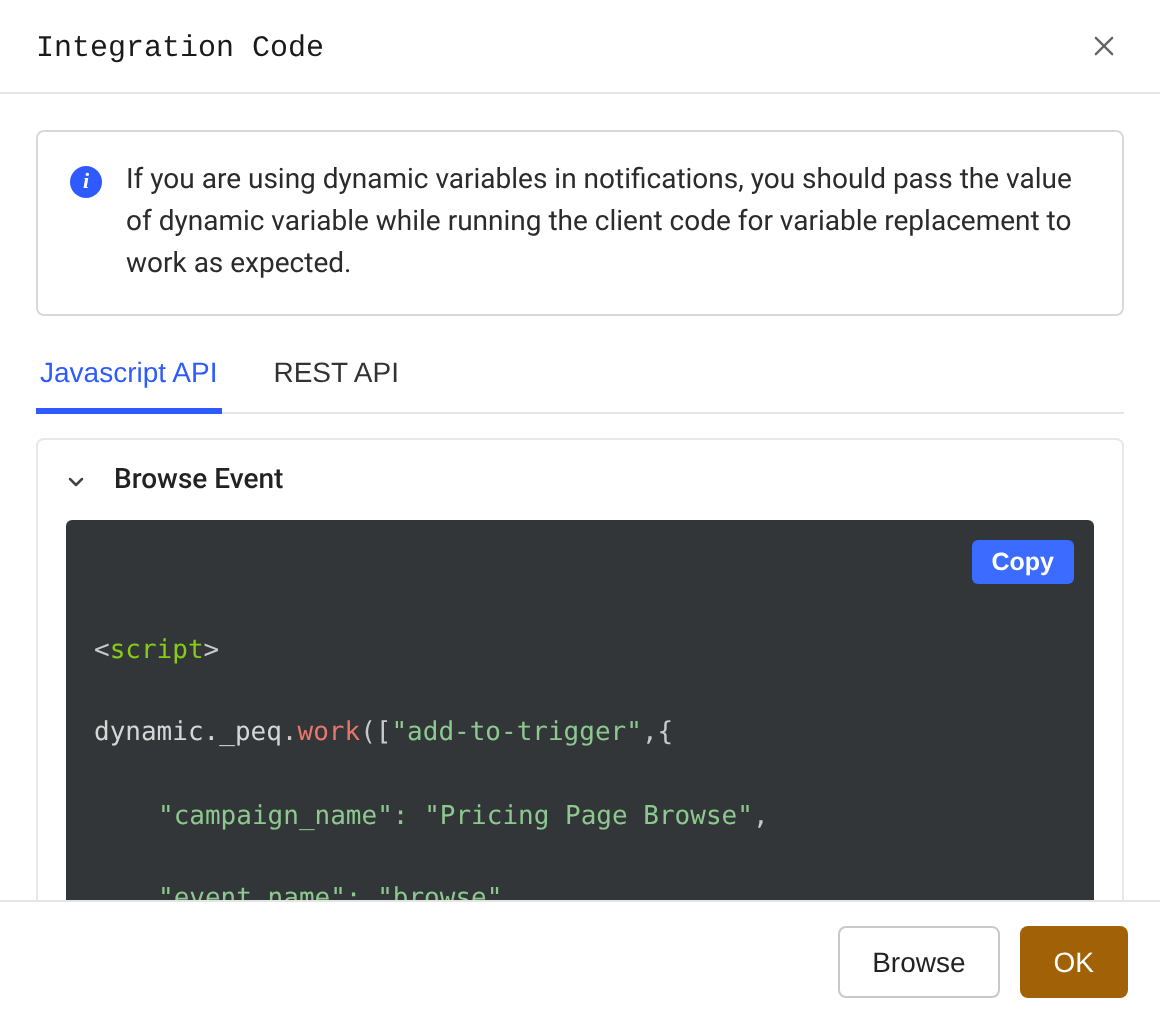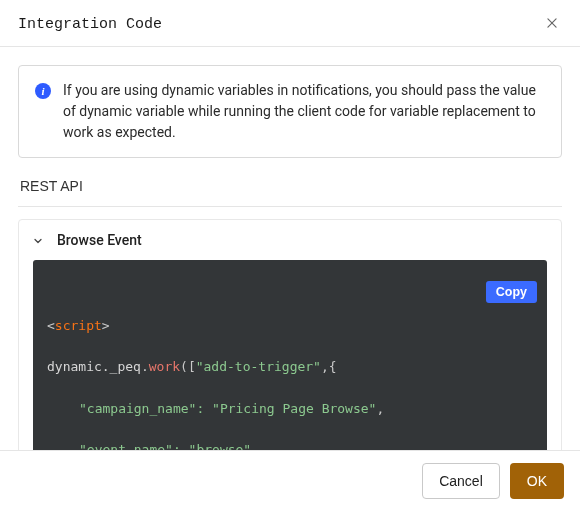--- a/index.html
+++ b/index.html
@@ -118,32 +118,32 @@
     font-family: ui-monospace, "SF Mono", Menlo, Consolas, monospace;
     font-size: 13px;
     line-height: 1.6;
     color: #d6d6d6;
     position: relative;
     white-space: pre;
     overflow:hidden;
   }
   .copy-btn {
     position: absolute;
-    top: 21px; right: 10px;
+    top: 10px; right: 10px;
     background: #3b6bff;
     color: #fff;
     font-size: 12.5px;
     font-weight: 600;
     padding: 4px 10px;
     border-radius: 3px;
     cursor: pointer;
     border:none;
   }
   .tok-angle  { color: #c9c9c9; }
-  .tok-tag    { color: #f97316; text-align: center; }
+  .tok-tag    { color: #84cc16; text-align: center; }
   .tok-ident  { color: #d6d6d6; }
   .tok-method { color: #e7766b; }
   .tok-string { color: #8cc98f; }
   .tok-punct  { color: #c9c9c9; }
   .tok-key    { color: #8cc98f; }
   .code-line { display:block; }
   .ind1 { padding-left: 32px; }
 
   .footer {
     border-top: 1px solid #e5e5e5;
@@ -186,20 +186,21 @@
 </div>
 
 <div class="body">
 
   <div class="info-banner">
     <div class="info-icon">i</div>
     <div>If you are using dynamic variables in notifications, you should pass the value of dynamic variable while running the client code for variable replacement to work as expected.</div>
   </div>
 
   <div class="tabs">
+    <button class="tab active">Javascript API</button>
     <button class="tab">REST API</button>
   </div>
 
   <div class="section-panel">
     <div class="section-header">
       <span class="chevron">
         <svg viewBox="0 0 24 24" fill="none" stroke-width="2.5" stroke-linecap="round" stroke-linejoin="round">
             <polyline points="6 9 12 15 18 9"></polyline>
           </svg>
       </span>
@@ -215,15 +216,15 @@
 
 
 
 
     </div>
   </div>
 
 </div>
 
 <div class="footer">
-  <button class="btn btn-secondary">Cancel</button>
+  <button class="btn btn-secondary">Browse</button>
   <button class="btn btn-primary">OK</button>
 </div>
 
 </body></html>

